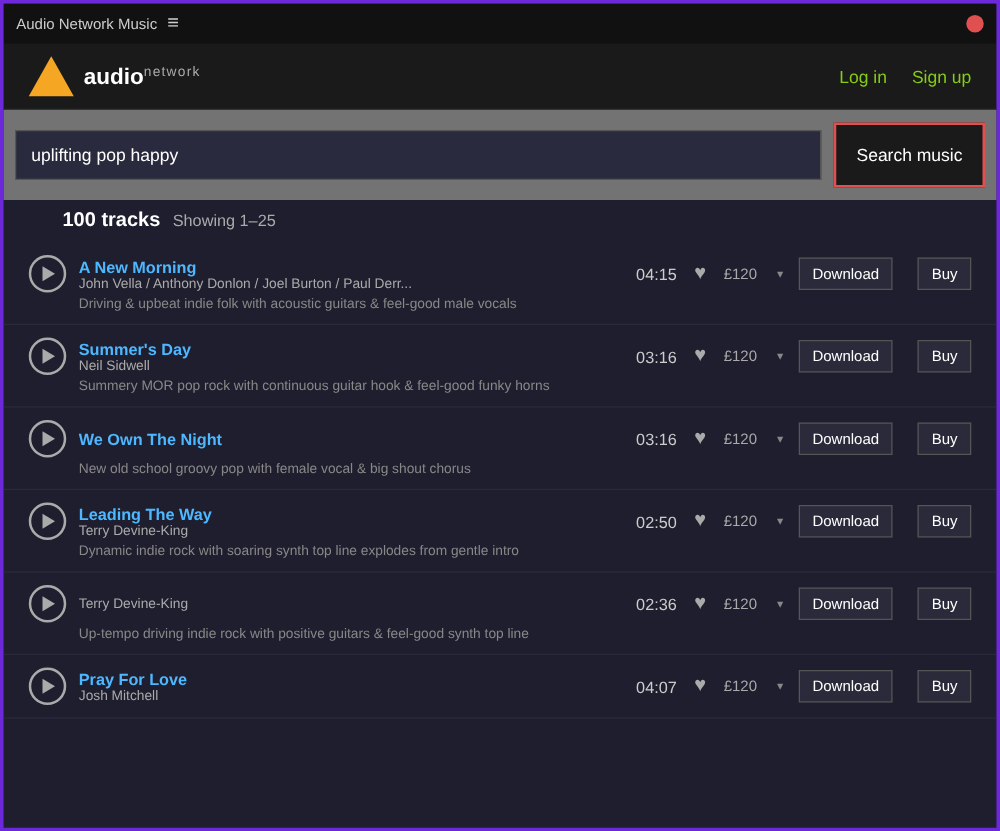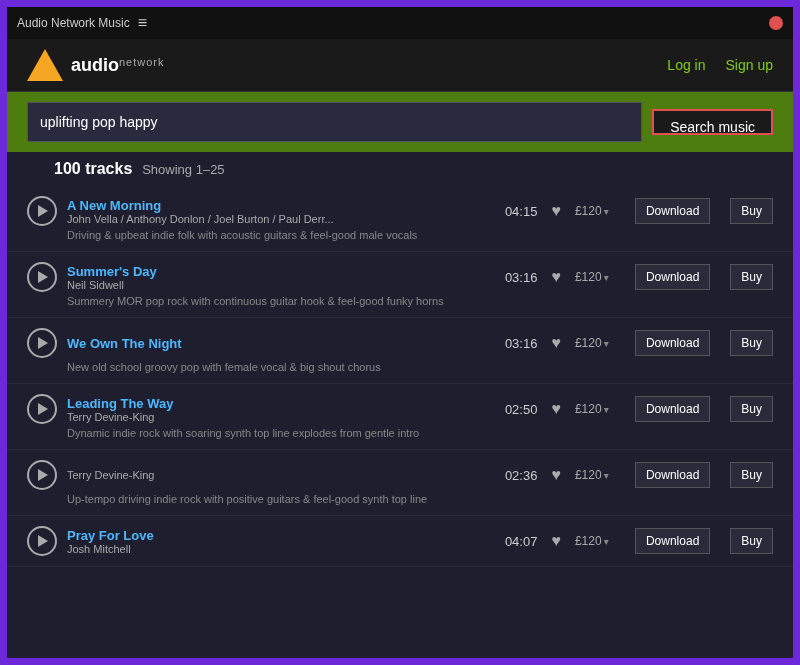--- a/index.html
+++ b/index.html
@@ -8,21 +8,21 @@
       background: #1a1a2e;
       width: 800px;
       height: 665px;
       overflow: hidden;
       color: #fff;
     }
     .window {
       width: 800px;
       height: 665px;
       background: #1e1e2e;
-      border: 7px solid #6d28d9;
+      border: 3px solid #6d28d9;
       display: flex;
       flex-direction: column;
     }
     .title-bar {
       background: #111;
       height: 32px;
       display: flex;
       align-items: center;
       justify-content: space-between;
       padding: 0 10px;
@@ -84,22 +84,22 @@
       gap: 20px;
       align-items: center;
     }
     .header-nav a {
       color: #84cc16;
       text-decoration: none;
       font-size: 14px;
       cursor: pointer;
     }
     .search-bar {
-      padding: 10px 20px;
-      background: #4d7c0f;
+      padding: 10px 9px;
+      background: #737373;
       display: flex;
       gap: 10px;
       align-items: center;
       flex-shrink: 0;
     }
     .search-input {
       flex: 1;
       background: #2a2a3e;
       border: 1px solid #555;
       color: #fff;
@@ -108,21 +108,21 @@
       outline: none;
       height: 40px;
     }
     .search-button {
       background: #1a1a1a;
       border: 2px solid #e05050;
       color: #fff;
       padding: 8px 16px;
       font-size: 14px;
       cursor: pointer;
-      height: 26px;
+      height: 52px;
       white-space: nowrap;
     }
     .tracks-info {
       padding: 8px 20px;
       background: #1e1e2e;
       font-size: 14px;
       flex-shrink: 0;
     }
     .tracks-info .count {
       font-weight: bold;
@@ -200,21 +200,21 @@
       color: #aaa;
       font-size: 16px;
       cursor: pointer;
       padding: 0 4px;
     }
     .track-price {
       color: #aaa;
       font-size: 12px;
       display: flex;
       align-items: center;
-      gap: 2px;
+      gap: 16px;
       min-width: 50px;
     }
     .price-chevron {
       font-size: 10px;
       color: #888;
     }
     .track-actions {
       display: flex;
       gap: 20px;
     }

